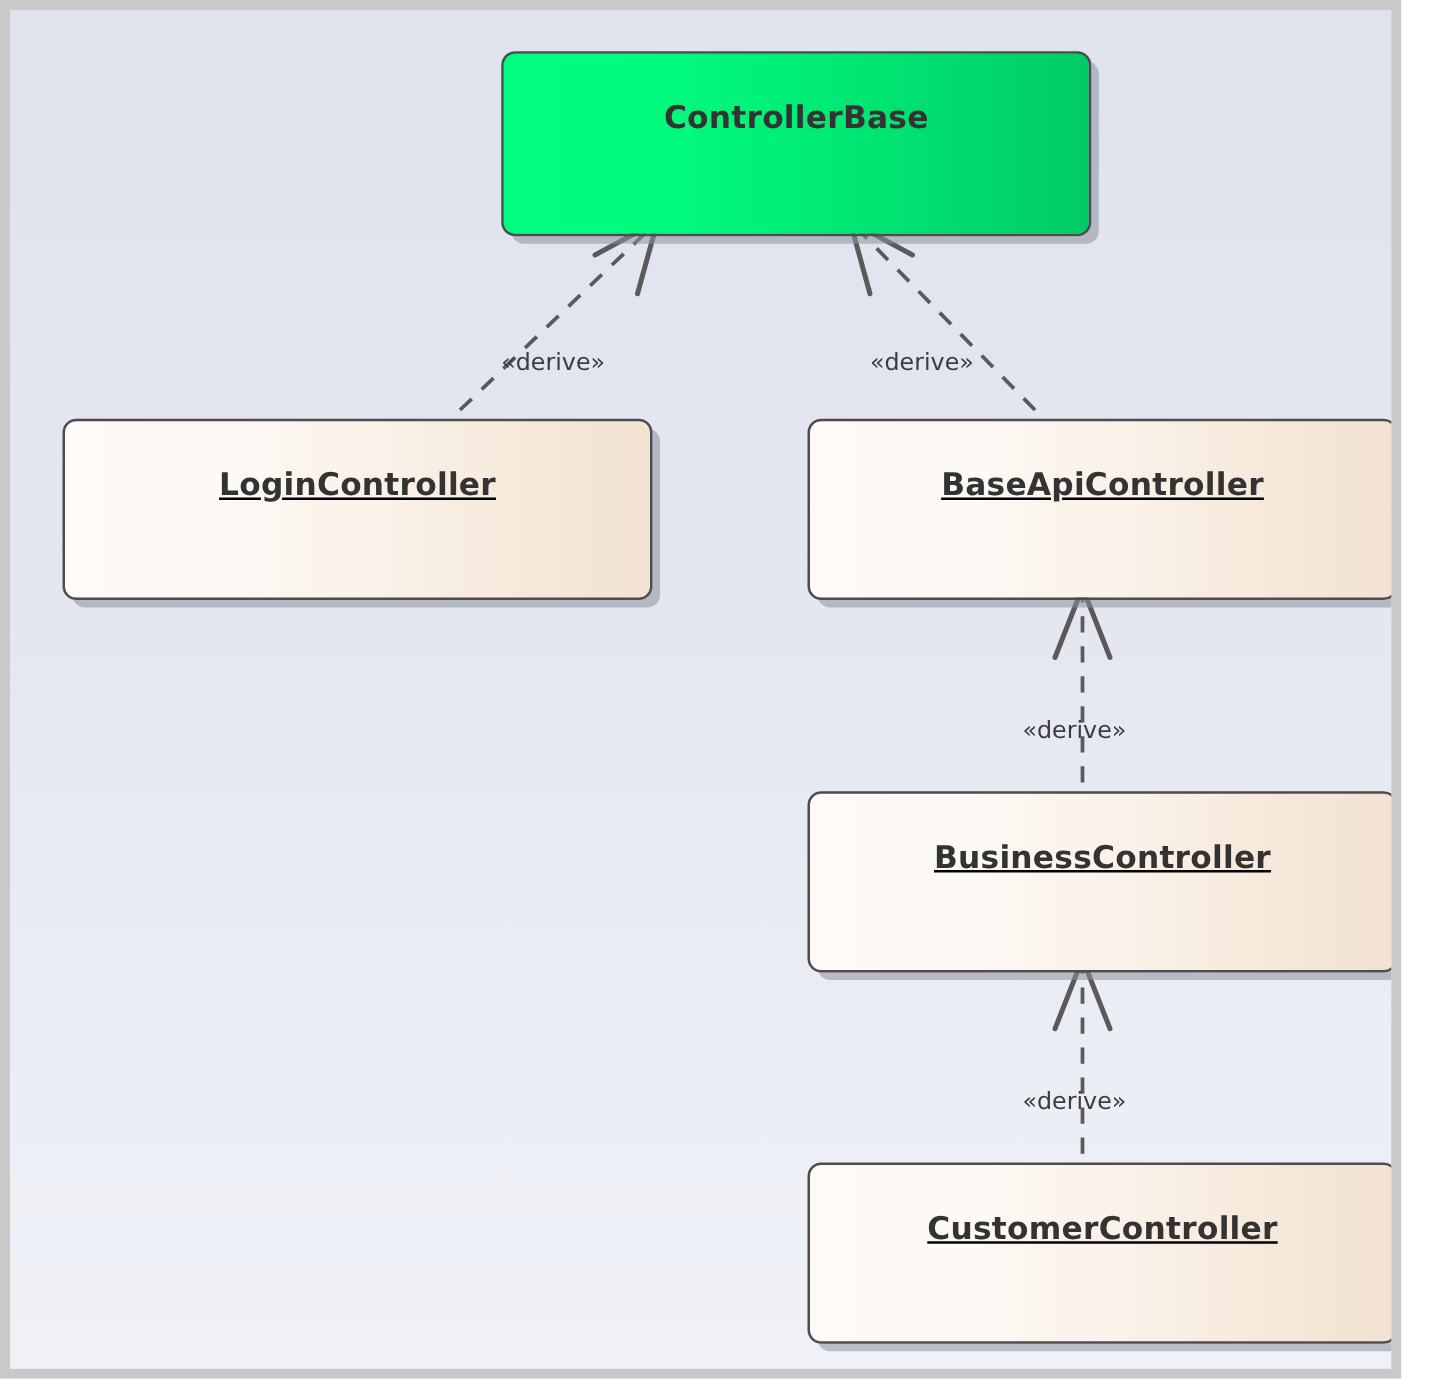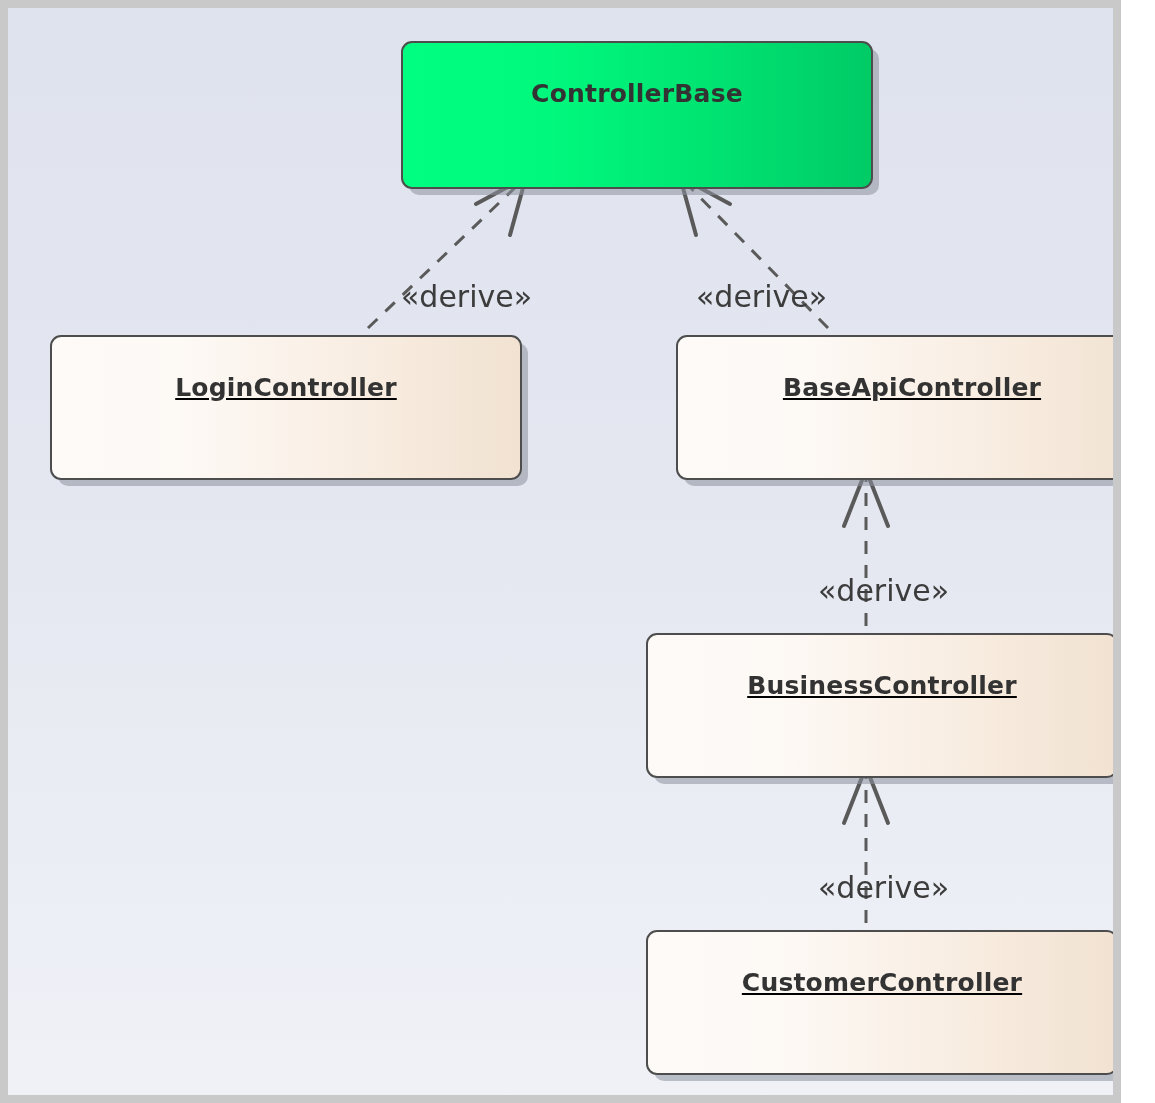--- a/index.html
+++ b/index.html
@@ -45,21 +45,21 @@
   }
   .root-class {
     background: linear-gradient(to right, #00fe80 0%, #00f97d 30%, #00e472 65%, #00cb66 100%);
   }
   .derived-class {
     background: linear-gradient(to right, #fdfaf7 0%, #fdf9f5 28%, #f8ece0 70%, #f1e2d1 100%);
     text-decoration: underline;
   }
   .edge-label {
     position: absolute;
-    font-size: 30px;
+    font-size: 19px;
     color: #3c3c3c;
     white-space: nowrap;
     background: transparent;
     padding: 0 4px;
     text-align: center;
   }
 </style>
 </head>
 <body>
 
@@ -89,21 +89,21 @@
   </svg>
 
   <div class="uml-class root-class" style="left:393px; top:33px; width:472px; height:148px;">
     <span class="cls-name">ControllerBase</span>
   </div>
 
   <div class="uml-class derived-class" style="left:42px; top:327px; width:472px; height:145px;">
     <span class="cls-name">LoginController</span>
   </div>
 
-  <div class="uml-class derived-class" style="left:638px; top:327px; width:472px; height:145px;margin-left:30px;">
+  <div class="uml-class derived-class" style="left:638px; top:327px; width:472px; height:145px;">
     <span class="cls-name">BaseApiController</span>
   </div>
 
   <div class="uml-class derived-class" style="left:638px; top:625px; width:472px; height:145px;">
     <span class="cls-name">BusinessController</span>
   </div>
 
   <div class="uml-class derived-class" style="left:638px; top:922px; width:472px; height:145px;">
     <span class="cls-name">CustomerController</span>
   </div>

